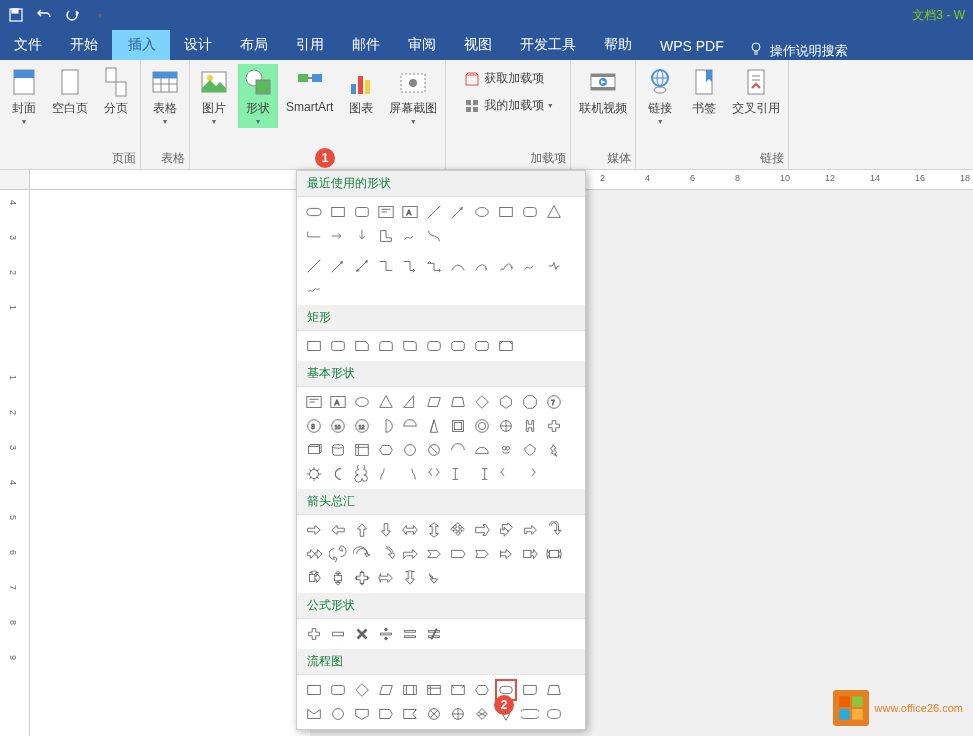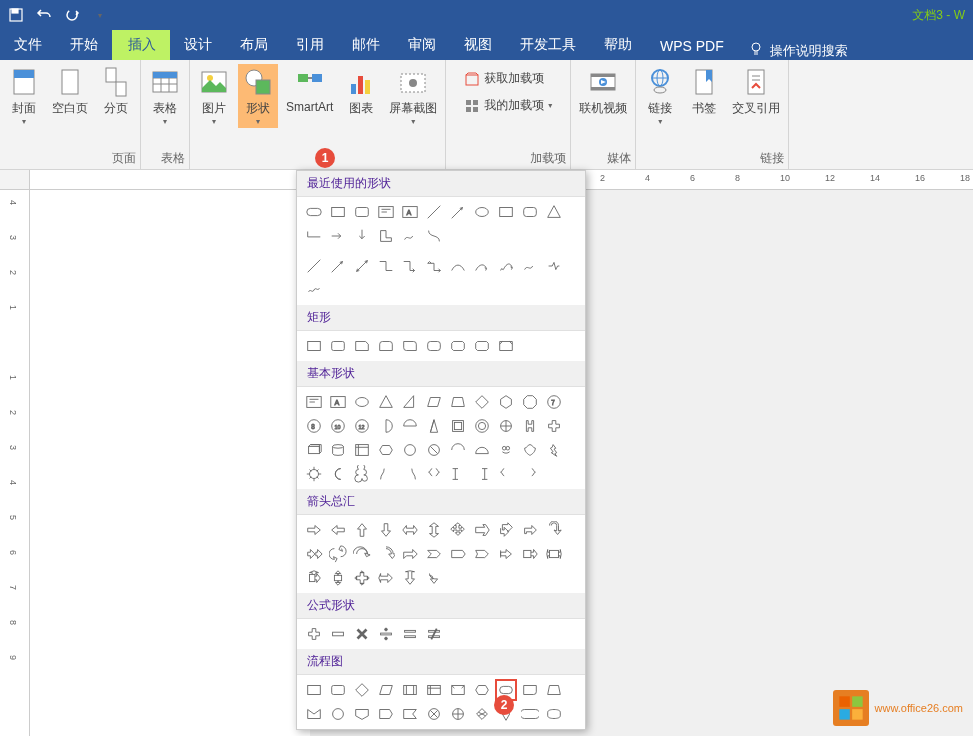--- a/index.html
+++ b/index.html
@@ -5,48 +5,48 @@
     * { margin: 0; padding: 0; box-sizing: border-box; font-family: "Microsoft YaHei", sans-serif; }
     body { width: 973px; height: 736px; overflow: hidden; background: #fff; position: relative; }
     
     .titlebar { height: 30px; background: #2b579a; display: flex; align-items: center; padding: 0 8px; }
     .titlebar-left { display: flex; gap: 12px; align-items: center; }
     .qat-icon { width: 16px; height: 16px; color: #fff; display: flex; align-items: center; justify-content: center; font-size: 14px; }
     .titlebar-title { position: absolute; right: 8px; color: #84cc16; font-size: 12px; }
     
     .tabbar { height: 30px; background: #2b579a; display: flex; align-items: flex-end; }
     .tab { padding: 6px 14px; color: #fff; font-size: 14px; cursor: pointer; }
-    .tab.active { background: #bef264; color: #2b579a; padding-left: 16px; }
+    .tab.active { background: #7dd3fc; color: #2b579a; padding-left: 16px; }
     .tell-me { display: flex; align-items: center; gap: 6px; color: #fff; font-size: 13px; padding: 0 10px; }
     
     .ribbon { height: 110px; background: #f3f3f3; border-bottom: 1px solid #d4d4d4; display: flex; position: relative; }
     .ribbon-group { display: flex; flex-direction: column; border-right: 1px solid #d4d4d4; padding: 0 4px; }
     .ribbon-group-content { display: flex; flex: 1; align-items: flex-start; gap: 4px; padding-top: 4px; }
     .ribbon-group-label { text-align: right; font-size: 12px; color: #666; padding: 2px 0; }
     .ribbon-btn { display: flex; flex-direction: column; align-items: center; padding: 2px 4px; cursor: pointer; min-width: 40px; }
-    .ribbon-btn.active { background: #fdba74; }
+    .ribbon-btn.active { background: #86efac; }
     .ribbon-btn-icon { width: 32px; height: 32px; display: flex; align-items: center; justify-content: center; }
     .ribbon-btn-label { font-size: 12px; color: #444; margin-top: 2px; text-align: left; }
     .ribbon-small-btn { display: flex; align-items: center; gap: 4px; padding: 2px 6px; font-size: 12px; color: #444; cursor: pointer; }
     .small-icon { width: 16px; height: 16px; display: inline-flex; align-items: center; justify-content: center; }
     .dropdown-arrow { font-size: 8px; color: #666; }
     
     .ruler-h { height: 20px; background: #fff; border-bottom: 1px solid #ccc; position: relative; display: flex; }
     .ruler-corner { width: 30px; background: #f3f3f3; border-right: 1px solid #ccc; }
     .ruler-marks { flex: 1; position: relative; font-size: 9px; color: #666; display: flex; align-items: center; }
     .ruler-mark { position: absolute; top: 3px; }
     
     .content-area { display: flex; height: calc(100% - 190px); }
     .ruler-v { width: 30px; background: #fff; border-right: 1px solid #ccc; position: relative; font-size: 9px; color: #666; }
     .ruler-v-mark { position: absolute; left: 8px; writing-mode: vertical-rl; }
     .document { flex: 1; background: #f0f0f0; padding: 0; position: relative; }
     .page { background: #fff; width: 280px; height: 100%; position: absolute; left: 0; top: 0; }
     
     .shapes-dropdown { position: absolute; left: 296px; top: 170px; width: 290px; background: #fff; border: 1px solid #ccc; box-shadow: 2px 2px 8px rgba(0,0,0,0.3); z-index: 100; }
-    .shapes-section-header { background: #f0f0f0; padding: 4px 10px; font-size: 12px; color: #4c1d95; border-bottom: 1px solid #e0e0e0; }
+    .shapes-section-header { background: #f0f0f0; padding: 4px 10px; font-size: 12px; color: #15803d; border-bottom: 1px solid #e0e0e0; }
     .shapes-grid { display: flex; flex-wrap: wrap; padding: 4px 6px; gap: 2px; }
     .shape-item { width: 22px; height: 22px; display: flex; align-items: center; justify-content: center; cursor: pointer; color: #666; }
     .shape-item svg { width: 18px; height: 18px; }
     .shape-highlighted { border: 2px solid #e74c3c; }
     
     .callout-badge { position: absolute; width: 20px; height: 20px; border-radius: 50%; background: #e74c3c; color: #fff; font-size: 12px; display: flex; align-items: center; justify-content: center; font-weight: bold; z-index: 200; }
     
     .watermark { position: absolute; bottom: 10px; right: 10px; display: flex; align-items: center; gap: 6px; z-index: 50; }
     .watermark-logo { width: 36px; height: 36px; background: #e67e22; display: flex; align-items: center; justify-content: center; color: #fff; font-size: 20px; font-weight: bold; border-radius: 3px; }
     .watermark-text-main { color: #e67e22; font-size: 20px; font-weight: bold; }

